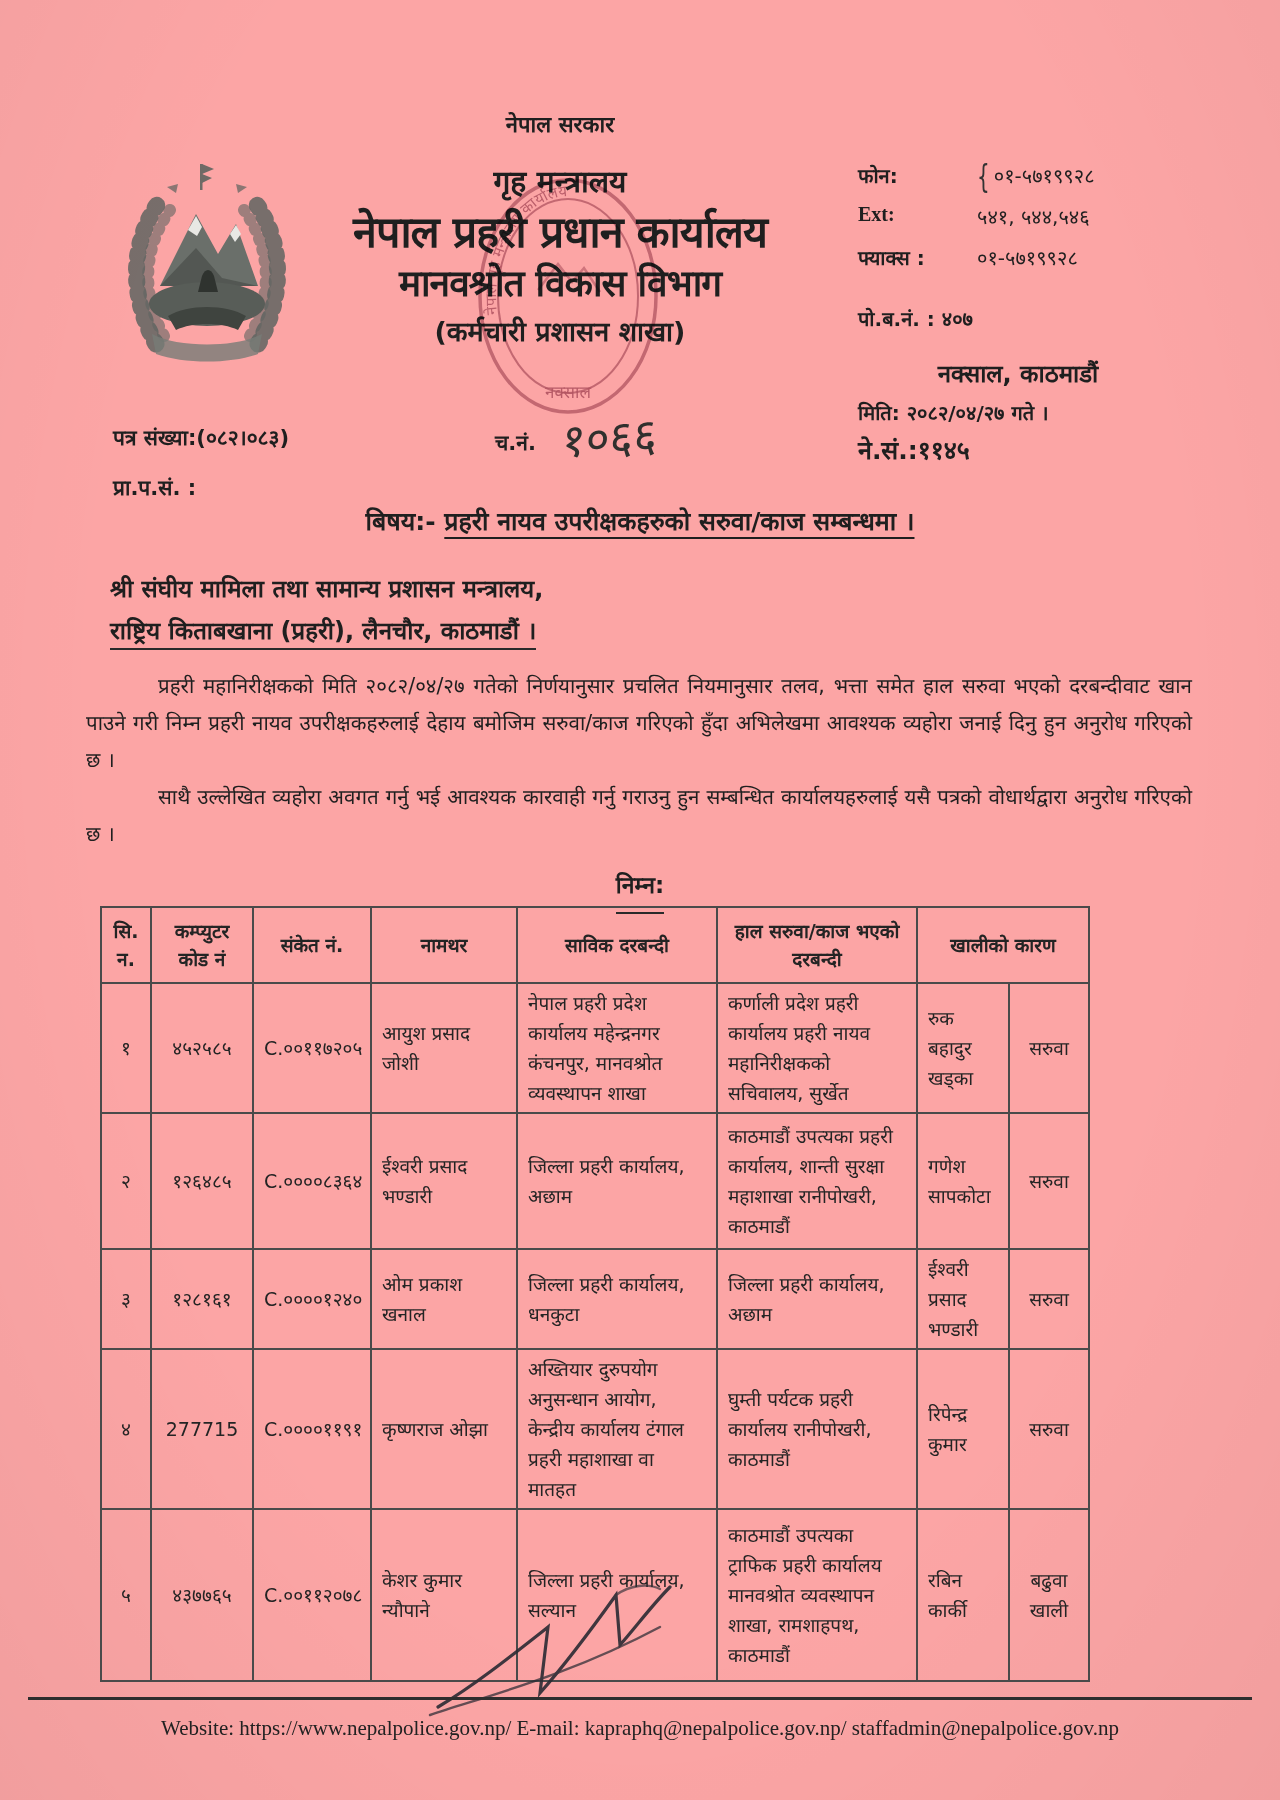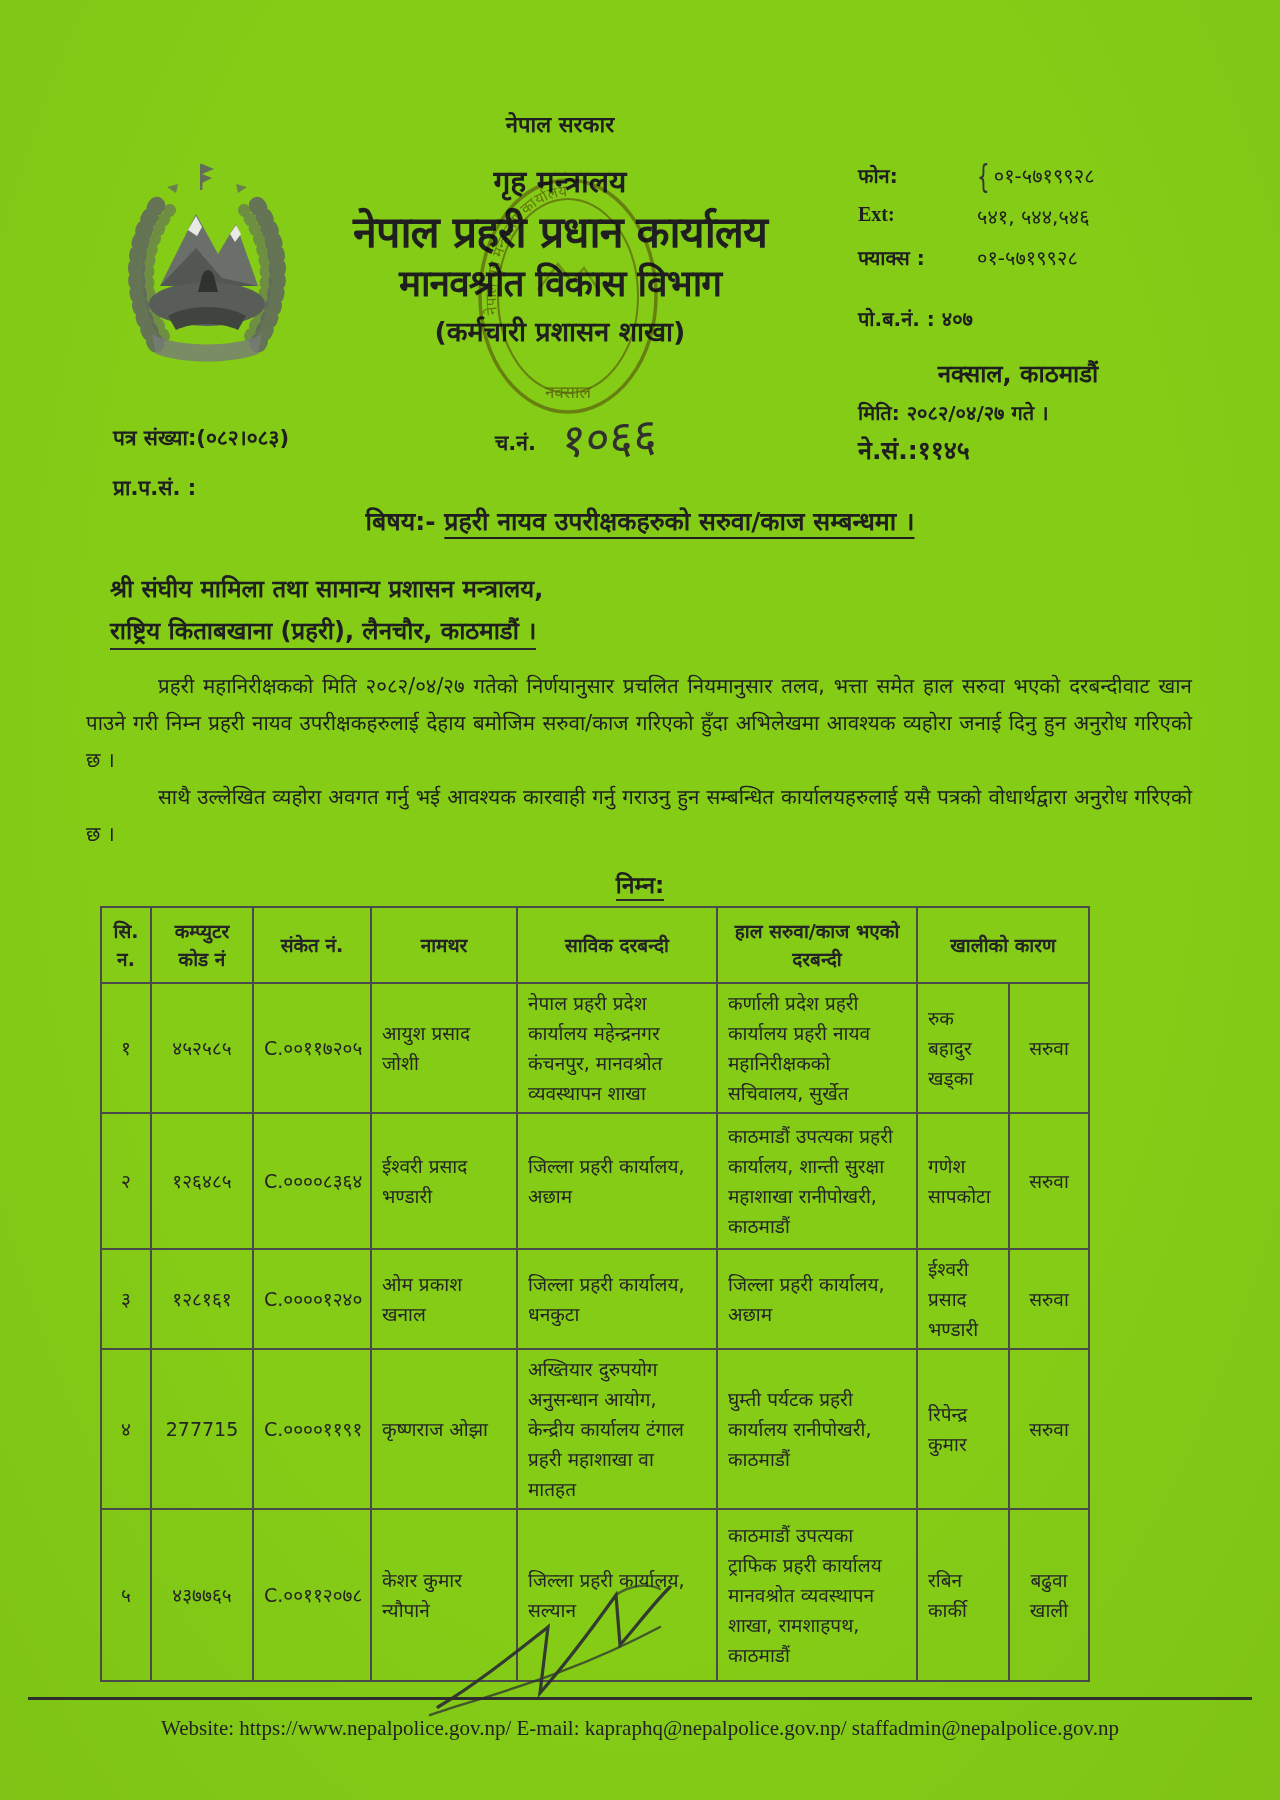--- a/index.html
+++ b/index.html
@@ -1,21 +1,21 @@
 <!DOCTYPE html>
 <html><head>
 <meta charset="utf-8">
 <style>
   html,body{margin:0;padding:0;}
   body{background:#e9e9e7;}
   .page{
     position:relative;
     width:1280px;height:1800px;
     margin:0 auto;
-    background:#84cc16;
+    background:#fca5a5;
     font-family:"DejaVu Sans", sans-serif;
     color:#1f1f1f;
     overflow:hidden;
   }
   
   .page::before{
     content:"";position:absolute;inset:0;
     background:
       radial-gradient(ellipse at 50% 40%, rgba(0,0,0,0) 60%, rgba(0,0,0,0.045) 100%);
     pointer-events:none;
@@ -58,21 +58,21 @@
   .subject .sub-text{text-decoration:underline;text-underline-offset:7px;text-decoration-thickness:2px;}
   .addressee{position:absolute;left:110px;top:568px;font-size:24px;font-weight:700;line-height:1.75;}
   .addressee .a2{border-bottom:2.5px solid #2a2a2a;padding-bottom:3px;margin-top:18px;}
 
   
   .letter-body{position:absolute;left:86px;top:668px;width:1106px;font-size:20.5px;line-height:37px;text-align:justify;}
   .letter-body p{margin:0;text-indent:72px;}
 
   
   .nimna{position:absolute;left:0;top:868px;width:1280px;text-align:center;font-size:23px;font-weight:700;}
-  .nimna span{border-bottom:2.5px solid #2a2a2a;padding-bottom:1px;text-align:center;}
+  .nimna span{border-bottom:2.5px solid #2a2a2a;padding-bottom:14px;text-align:center;}
   table.roster{
     position:absolute;left:100px;top:906px;
     border-collapse:collapse;table-layout:fixed;width:988px;
     font-size:19px;line-height:30px;color:#242424;
   }
   .roster th,.roster td{border:2px solid #4a4a4a;padding:4px 10px;vertical-align:middle;overflow:hidden;}
   .roster th{font-weight:700;text-align:center;padding:6px 4px;height:62px;line-height:28px;}
   .th-pre{white-space:pre-line;}
   .roster td.center{text-align:center;}
   .roster td.left{text-align:left;}

